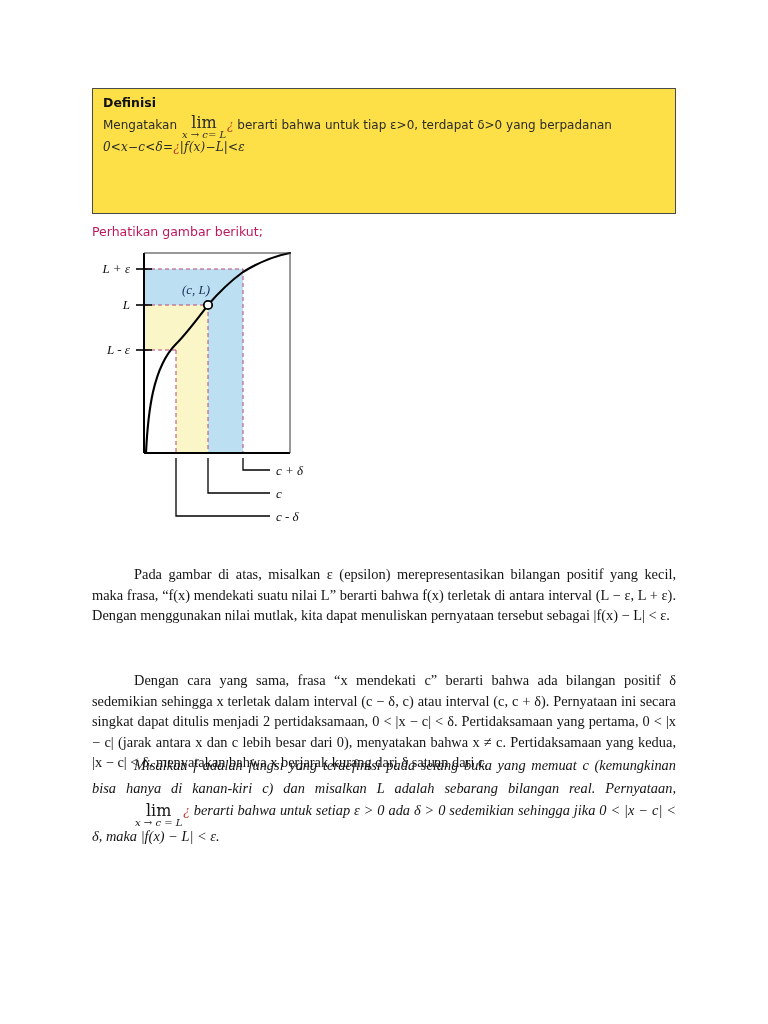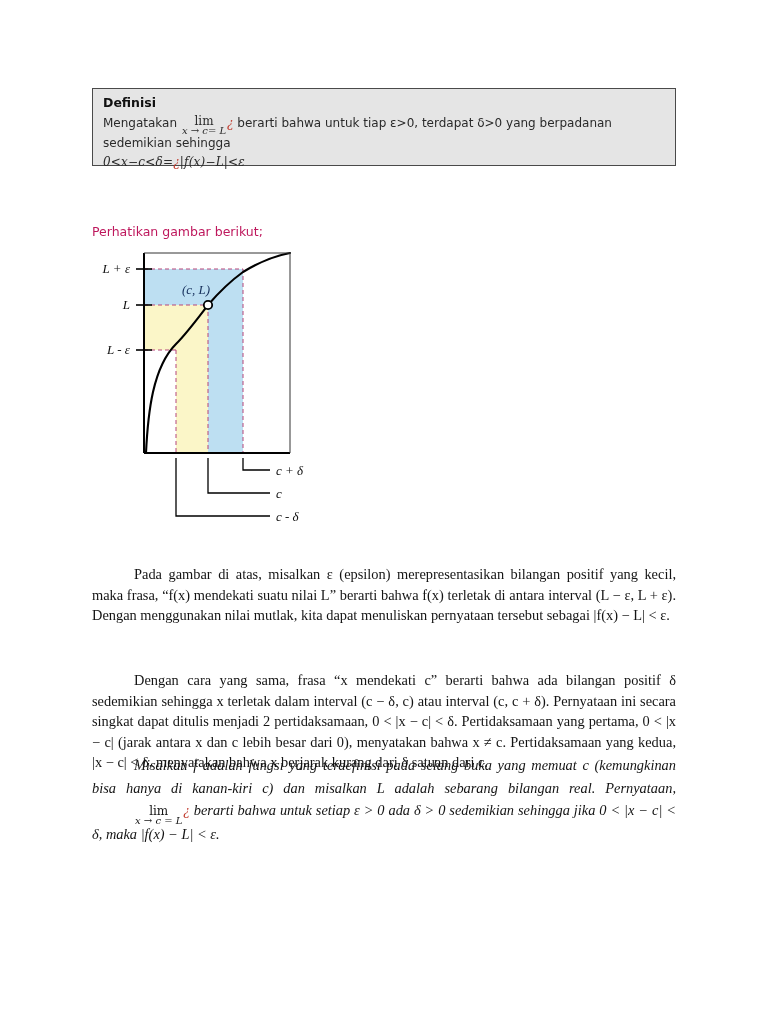--- a/index.html
+++ b/index.html
@@ -15,25 +15,25 @@
     font-family: "Liberation Serif", serif;
     color: #1a1a1a;
   }
 
   
   .def-box {
     position: absolute;
     left: 92px;
     top: 88px;
     width: 584px;
-    height: 78px;
+    height: 126px;
     border: 1px solid #4a4a4a;
     box-sizing: border-box;
     padding: 6px 10px 0 10px;
-    background: #e5e5e5;
+    background: #fde047;
   }
   .def-title {
     font-family: "DejaVu Sans", sans-serif;
     font-weight: bold;
     font-size: 12.5px;
     color: #111;
     line-height: 16px;
     margin-bottom: 2px;
   }
   .def-body {
@@ -59,21 +59,21 @@
     vertical-align: middle;
     text-align: center;
     line-height: 1;
     margin: 0 1px;
     position: relative;
     top: 2px;
   }
   .lim .lim-top {
     display: block;
     font-family: "DejaVu Serif", serif;
-    font-size: 12px;
+    font-size: 16px;
     font-style: normal;
     letter-spacing: 0px;
   }
   .lim .lim-sub {
     display: block;
     font-family: "DejaVu Serif", serif;
     font-style: italic;
     font-size: 10px;
     letter-spacing: 0px;
     margin-top: -1px;
@@ -134,21 +134,20 @@
   <div class="def-title">Definisi</div>
   <div class="def-body">
     <span class="def-line">
       <span>Mengatakan</span>
       <span class="lim">
         <span class="lim-top">lim</span>
         <span class="lim-sub"><span>x → c</span><span>= L</span></span>
       </span><span class="red-q">¿</span>
       <span>berarti bahwa untuk tiap ε&gt;0, terdapat δ&gt;0 yang berpadanan</span>
     </span>
-    <span class="def-line">sedemikian sehingga</span>
     <span class="def-line mathline"><span>0&lt;x−c&lt;δ=</span><span class="red-q">¿</span><span>|f(x)−L|&lt;ε</span></span>
   </div>
 </div>
 
 <div class="intro">Perhatikan gambar berikut;</div>
 
 <div class="figure">
   <svg width="320" height="290" viewBox="0 0 320 290">
 
     <g>

